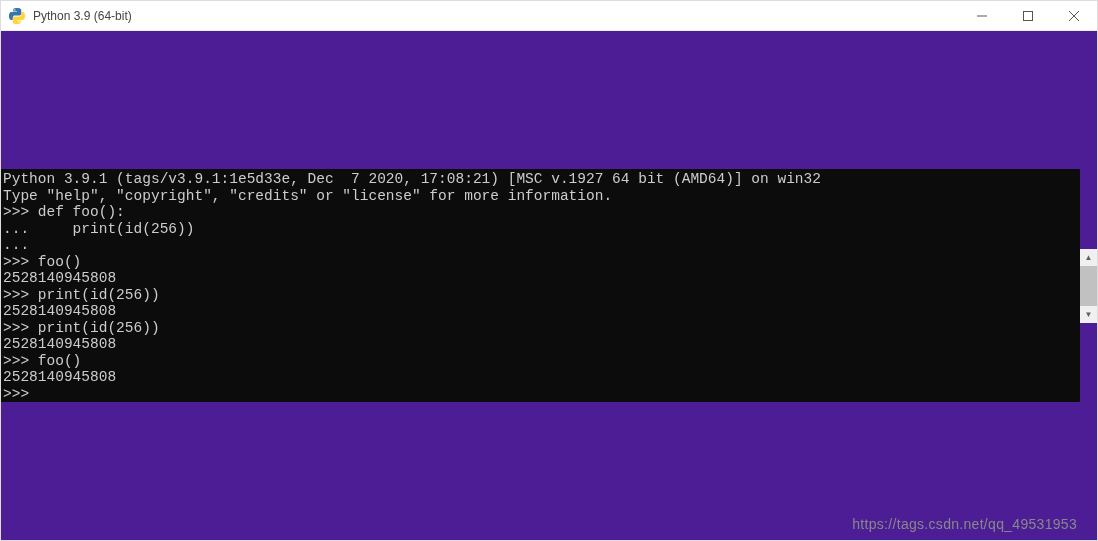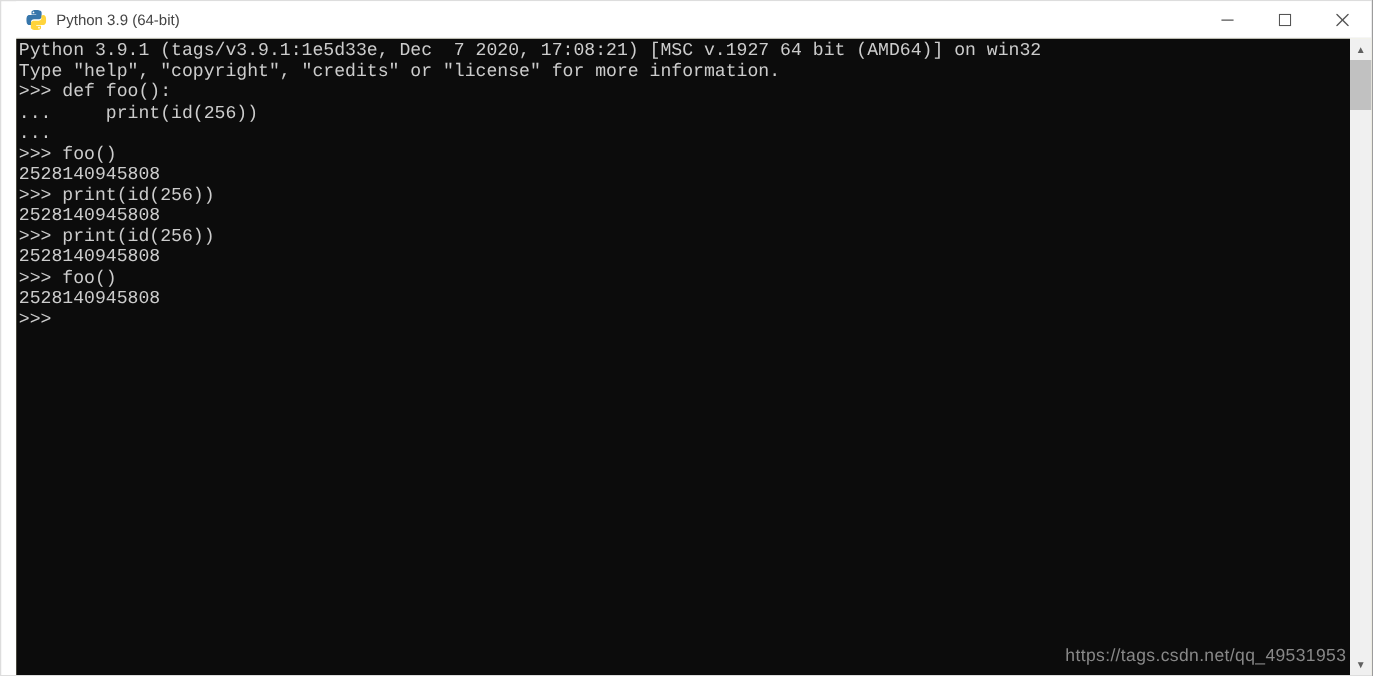--- a/index.html
+++ b/index.html
@@ -14,21 +14,20 @@
       font-family: "Segoe UI", Tahoma, sans-serif;
       overflow: hidden;
       position: relative;
     }
     .window {
       width: 100%;
       height: 100%;
       border: 1px solid #ddd;
       display: flex;
       flex-direction: column;
-      padding-left: 12px;
     }
     .titlebar {
       height: 30px;
       background: #ffffff;
       display: flex;
       align-items: center;
       border-bottom: 1px solid #eee;
     }
     .titlebar-icon {
       width: 16px;
@@ -51,22 +50,23 @@
       display: flex;
       align-items: center;
       justify-content: center;
       color: #555;
       font-size: 12px;
       cursor: pointer;
     }
     .terminal-container {
       flex: 1;
       display: flex;
-      background: #fef9c3;
+      background: #4c1d95;
       position: relative;
+      align-items: center;
     }
     .terminal {
       flex: 1;
       background: #0c0c0c;
       color: #cccccc;
       font-family: Consolas, "Courier New", monospace;
       font-size: 14.5px;
       line-height: 16.5px;
       padding: 2px 0 0 2px;
       white-space: pre;

